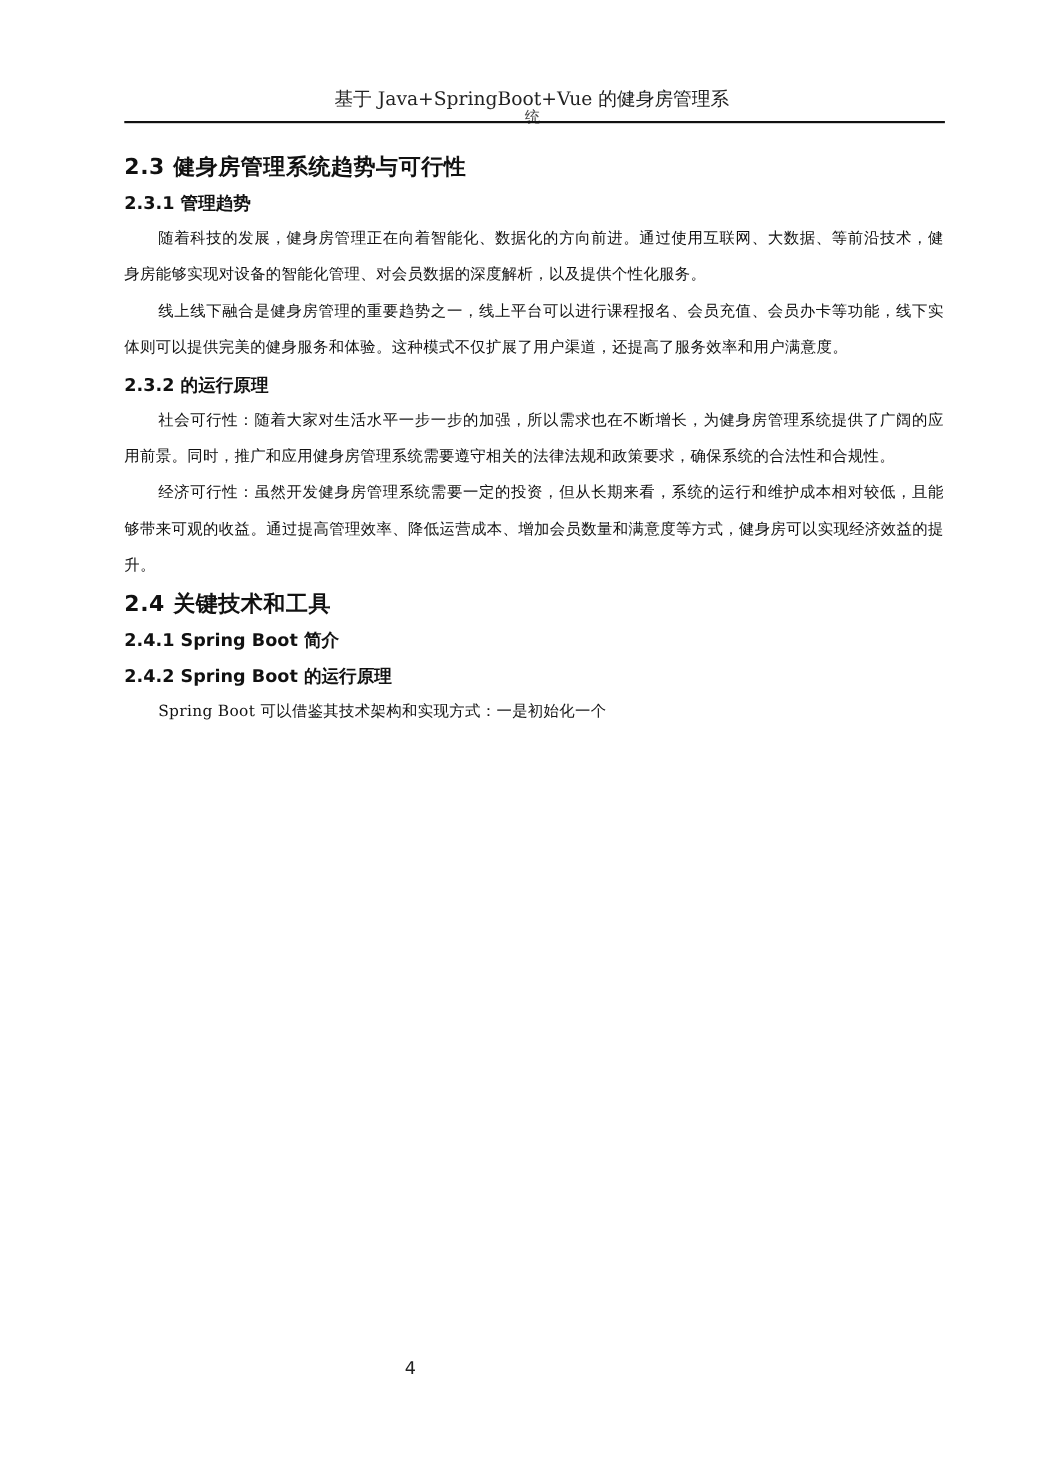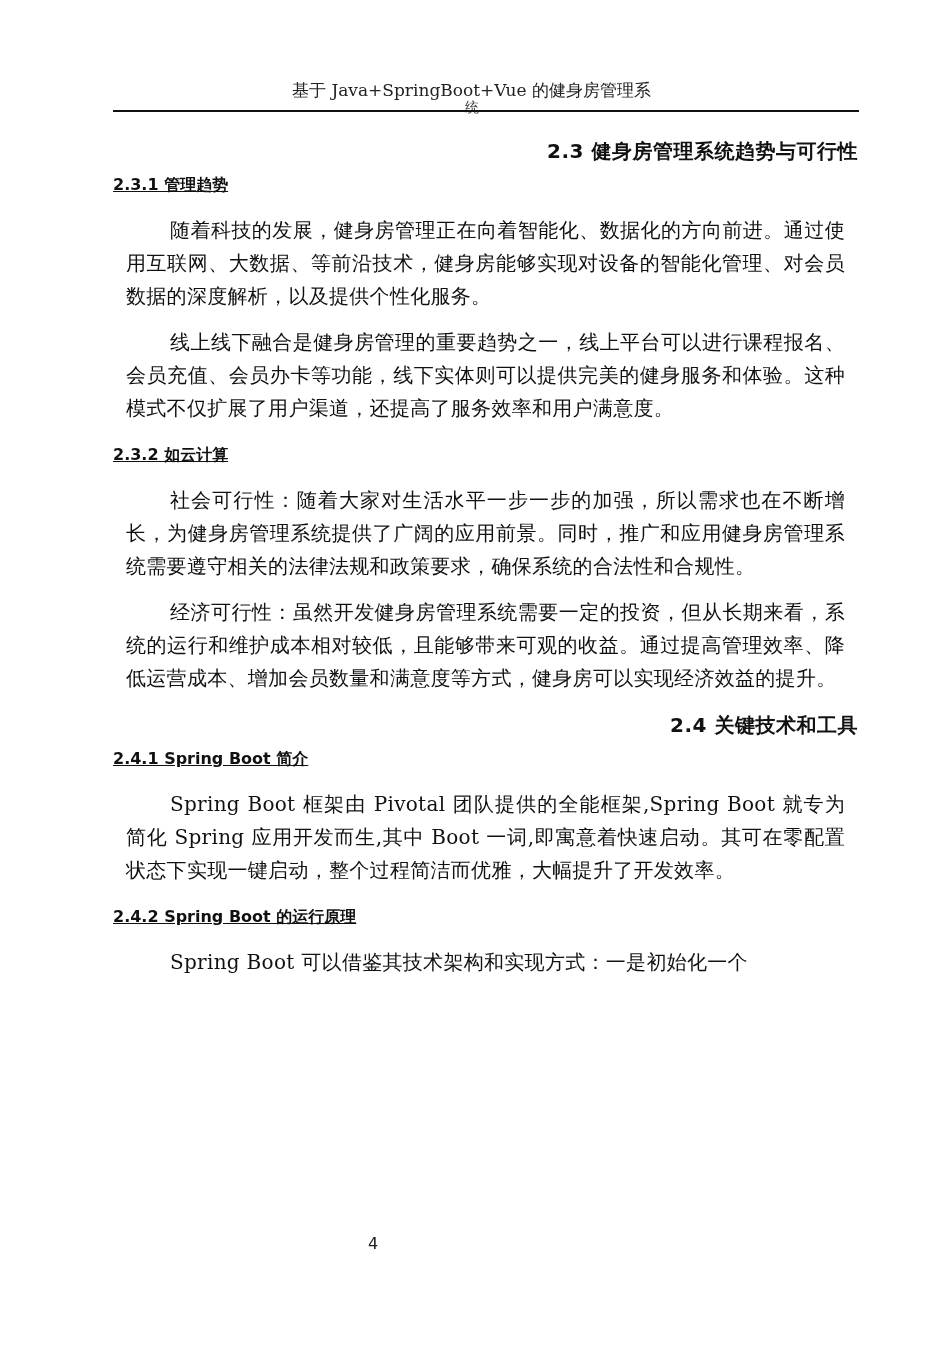--- a/index.html
+++ b/index.html
@@ -1,30 +1,30 @@
 <!DOCTYPE html>
 <html><head>
 <meta charset="utf-8">
 <style>
   html, body { margin: 0; padding: 0; background: #ffffff; }
   body { width: 950px; height: 1346px; position: relative; overflow: hidden;
          font-family: "DejaVu Serif", "Liberation Serif", serif; color: #111; }
   .page { position: absolute; left: 0; top: 0; width: 950px; height: 1346px; }
-  .header-title { position: absolute; left: 292px; top: 78px; width: 380px;
+  .header-title { position: absolute; left: 304px; top: 78px; width: 380px;
          font-size: 17px; line-height: 24px; color: #222; text-align: left;
          font-family: "DejaVu Serif", "Liberation Serif", serif; }
   .header-title .line2 { display: block; text-align: center; width: 380px; margin-left: -10px;
          font-size: 14px; line-height: 14px; margin-top: -2px; color: #444; }
   .header-rule { position: absolute; left: 113px; top: 110px; width: 746px; height: 2px; background: #111; }
   .content { position: absolute; left: 113px; top: 134px; width: 745px; }
   .h2 { font-family: "DejaVu Sans", "Liberation Sans", sans-serif; font-weight: bold;
-        font-size: 20px; line-height: 34px; margin: 0; letter-spacing: 0.5px; text-align: right; }
+        font-size: 20px; line-height: 34px; margin: 0; letter-spacing: 0.5px; }
   .h3 { font-family: "DejaVu Sans", "Liberation Sans", sans-serif; font-weight: bold;
-        font-size: 16px; line-height: 33px; margin: 0; text-decoration: underline; }
-  .p  { font-size: 20px; line-height: 33px; margin: 13px; text-indent: 2.2em;
+        font-size: 16px; line-height: 33px; margin: 0; }
+  .p  { font-size: 14px; line-height: 33px; margin: 0; text-indent: 2.2em;
         text-align: justify; letter-spacing: 0.3px; }
   .page-number { position: absolute; left: 368px; top: 1234px; font-size: 16px;
         font-family: "DejaVu Sans", "Liberation Sans", sans-serif; color: #222; }
 </style>
 </head>
 <body>
 
 <div class="page">
 
   <div class="header-title">
@@ -34,28 +34,27 @@
   <div class="header-rule"></div>
 
   <div class="content">
 
     <h2 class="h2">2.3 健身房管理系统趋势与可行性</h2>
 
     <h3 class="h3">2.3.1 管理趋势</h3>
     <p class="p">随着科技的发展，健身房管理正在向着智能化、数据化的方向前进。通过使用互联网、大数据、等前沿技术，健身房能够实现对设备的智能化管理、对会员数据的深度解析，以及提供个性化服务。</p>
     <p class="p">线上线下融合是健身房管理的重要趋势之一，线上平台可以进行课程报名、会员充值、会员办卡等功能，线下实体则可以提供完美的健身服务和体验。这种模式不仅扩展了用户渠道，还提高了服务效率和用户满意度。</p>
 
-    <h3 class="h3">2.3.2 如云计算</h3>
+    <h3 class="h3">2.3.2 的运行原理</h3>
     <p class="p">社会可行性：随着大家对生活水平一步一步的加强，所以需求也在不断增长，为健身房管理系统提供了广阔的应用前景。同时，推广和应用健身房管理系统需要遵守相关的法律法规和政策要求，确保系统的合法性和合规性。</p>
     <p class="p">经济可行性：虽然开发健身房管理系统需要一定的投资，但从长期来看，系统的运行和维护成本相对较低，且能够带来可观的收益。通过提高管理效率、降低运营成本、增加会员数量和满意度等方式，健身房可以实现经济效益的提升。</p>
 
     <h2 class="h2">2.4 关键技术和工具</h2>
 
     <h3 class="h3">2.4.1 Spring Boot 简介</h3>
-    <p class="p">Spring Boot 框架由 Pivotal 团队提供的全能框架,Spring Boot 就专为简化 Spring 应用开发而生,其中 Boot 一词,即寓意着快速启动。其可在零配置状态下实现一键启动，整个过程简洁而优雅，大幅提升了开发效率。</p>
 
     <h3 class="h3">2.4.2 Spring Boot 的运行原理</h3>
     <p class="p">Spring Boot 可以借鉴其技术架构和实现方式：一是初始化一个</p>
 
   </div>
 
   <div class="page-number">4</div>
 </div>
 
 </body></html>

